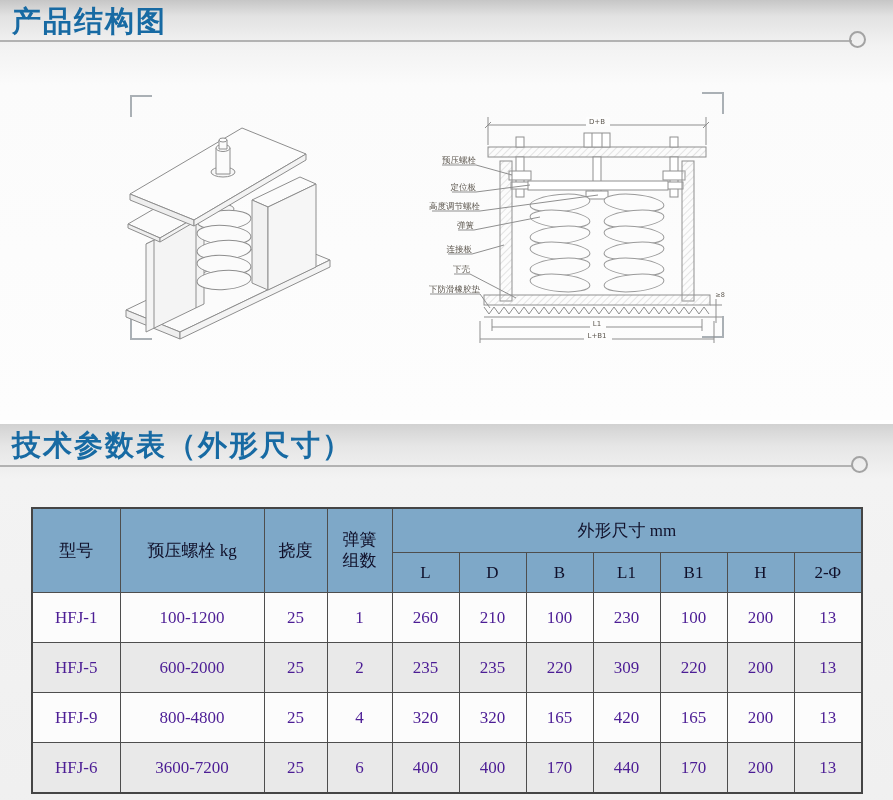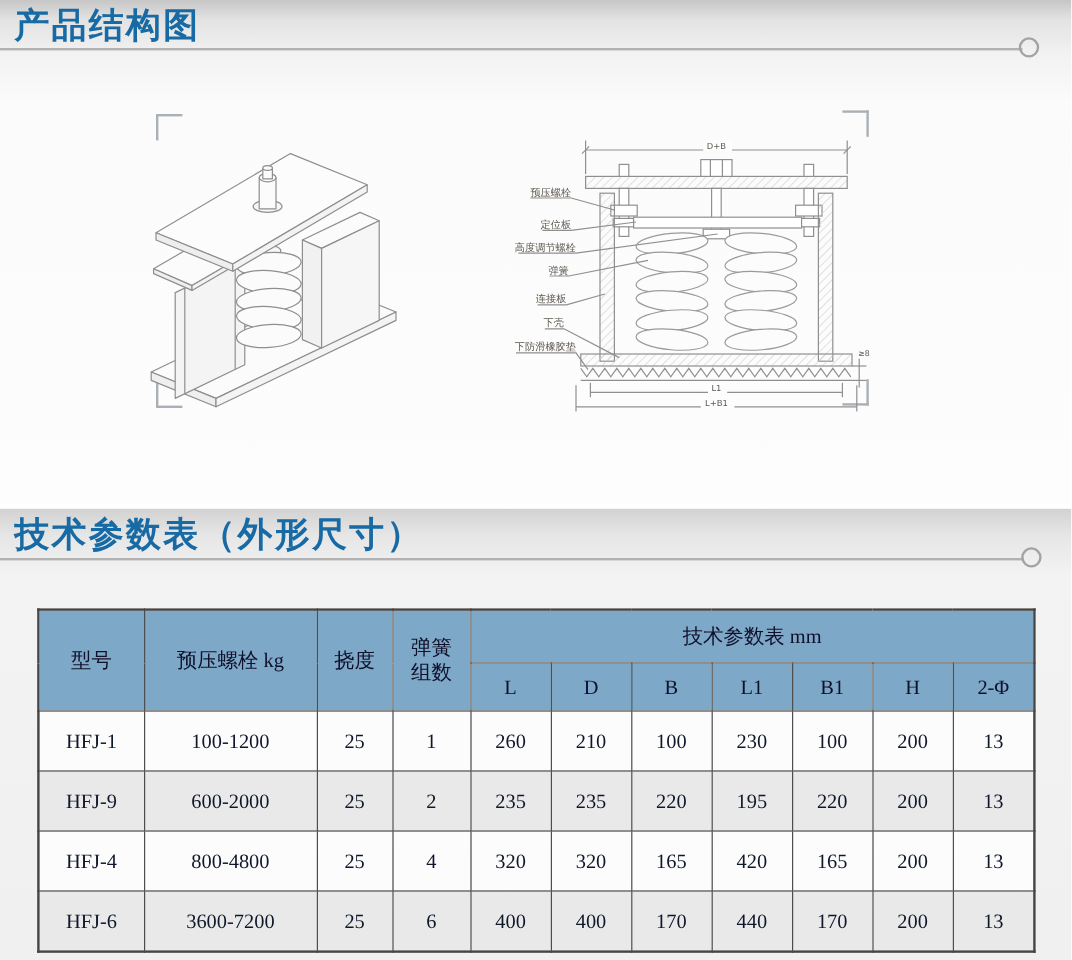--- a/index.html
+++ b/index.html
@@ -25,21 +25,21 @@
   svg text{font-family:"DejaVu Sans","Liberation Sans",sans-serif;fill:#5d574f;}
   .spec-table{position:absolute;left:31px;top:83px;width:830px;border-collapse:collapse;
     table-layout:fixed;border:2px solid #454545;
     font-family:"Liberation Serif","DejaVu Serif",serif;}
   .spec-table th,.spec-table td{border:1px solid #4e4e4e;text-align:center;vertical-align:middle;
     padding:0;overflow:hidden;}
   .spec-table thead th{background:#7ea8c8;color:#10102a;font-weight:normal;
     font-size:17px;line-height:1.25;}
   .spec-table thead tr.h1 th{height:43px;}
   .spec-table thead tr.h2 th{height:39px;}
-  .spec-table tbody td{height:49px;font-size:17px;color:#0f172a;background:#fcfcfc;margin-left:17px;}
+  .spec-table tbody td{height:49px;font-size:17px;color:#4c1d95;background:#fcfcfc;margin-left:17px;}
   .spec-table tbody tr:nth-child(even) td{background:#e9e9e9;}
   .wrap2{display:inline-block;width:42px;line-height:1.2;}
 </style>
 </head>
 <body>
 
 <div class="page">
 
   <div class="band band-structure">
     <h1 class="sec-title">产品结构图</h1>
@@ -206,21 +206,21 @@
         <col style="width:67px">
           <col style="width:67px">
           <col style="width:68px">
       </colgroup>
       <thead>
         <tr class="h1">
           <th rowspan="2">型号</th>
           <th rowspan="2">预压螺栓 kg</th>
           <th rowspan="2">挠度</th>
           <th rowspan="2"><span class="wrap2">弹簧组数</span></th>
-          <th colspan="7">技术参数表 mm</th>
+          <th colspan="7">外形尺寸 mm</th>
         </tr>
         <tr class="h2">
           <th>L</th>
           <th>D</th>
           <th>B</th>
           <th>L1</th>
           <th>B1</th>
           <th>H</th>
           <th>2-Φ</th>
         </tr>
@@ -233,34 +233,34 @@
           <td>1</td>
           <td>260</td>
           <td>210</td>
           <td>100</td>
           <td>230</td>
           <td>100</td>
           <td>200</td>
           <td>13</td>
         </tr>
         <tr>
-          <td>HFJ-9</td>
+          <td>HFJ-5</td>
           <td>600-2000</td>
           <td>25</td>
           <td>2</td>
           <td>235</td>
           <td>235</td>
           <td>220</td>
-          <td>195</td>
+          <td>309</td>
           <td>220</td>
           <td>200</td>
           <td>13</td>
         </tr>
         <tr>
-          <td>HFJ-4</td>
+          <td>HFJ-9</td>
           <td>800-4800</td>
           <td>25</td>
           <td>4</td>
           <td>320</td>
           <td>320</td>
           <td>165</td>
           <td>420</td>
           <td>165</td>
           <td>200</td>
           <td>13</td>

